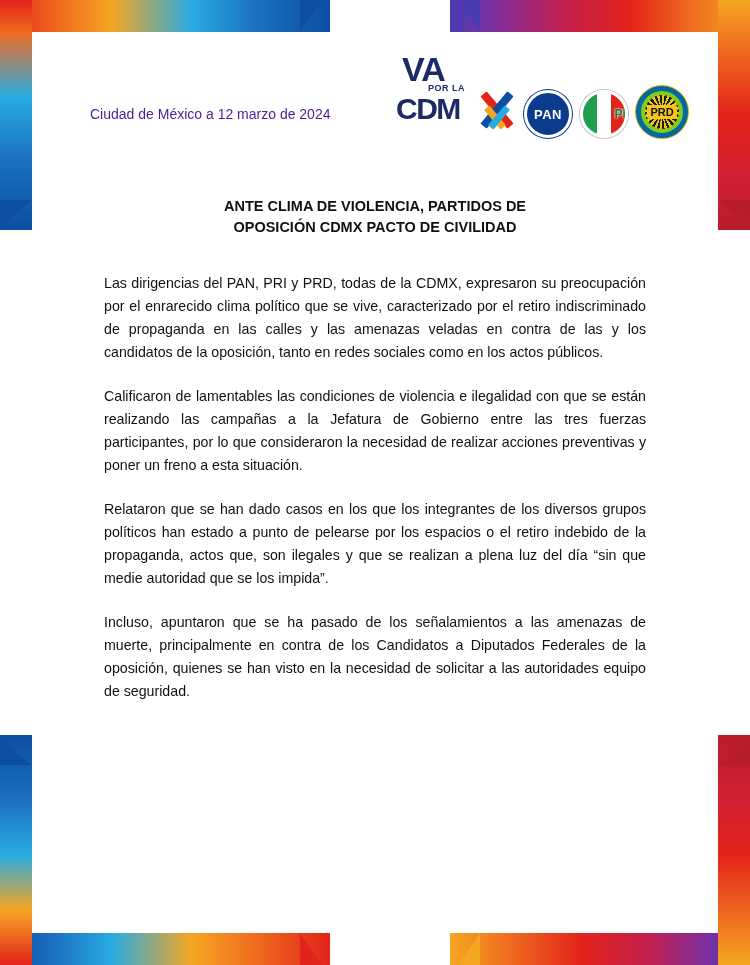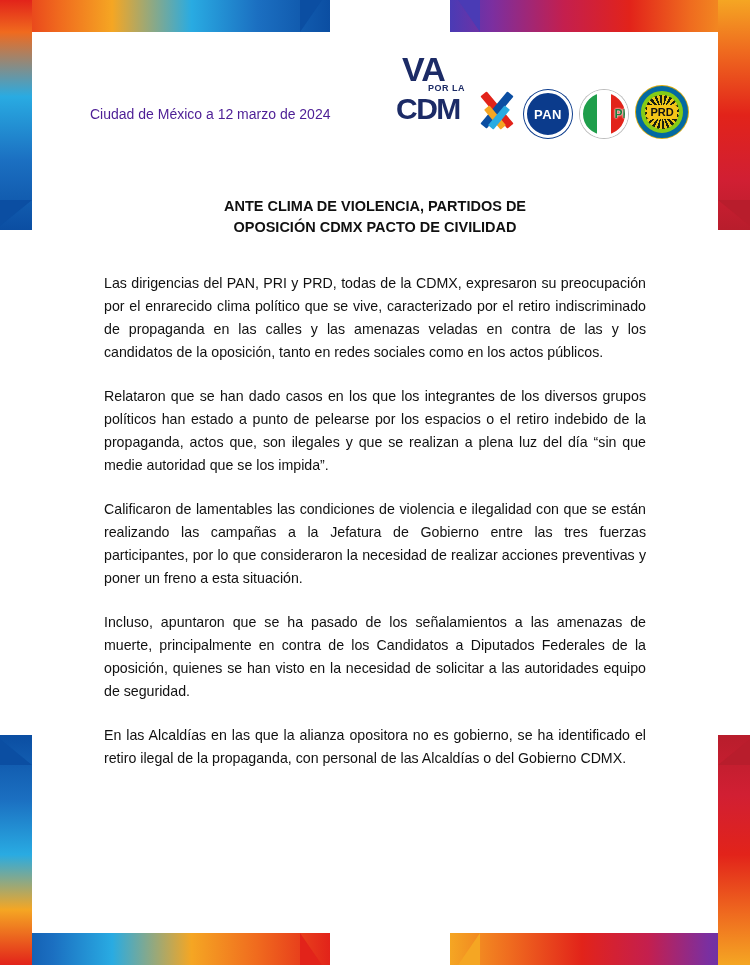--- a/index.html
+++ b/index.html
@@ -346,19 +346,18 @@
 
   <div class="date-line">Ciudad de México a 12 marzo de 2024</div>
 
   <div class="content">
     <h1 class="doc-title">
       <span>ANTE CLIMA DE VIOLENCIA, PARTIDOS DE</span><br>
       <span>OPOSICIÓN CDMX PACTO DE CIVILIDAD</span>
     </h1>
 
     <p class="para">Las dirigencias del PAN, PRI y PRD, todas de la CDMX, expresaron su preocupación por el enrarecido clima político que se vive, caracterizado por el retiro indiscriminado de propaganda en las calles y las amenazas veladas en contra de las y los candidatos de la oposición, tanto en redes sociales como en los actos públicos.</p>
+    <p class="para">Calificaron de lamentables las condiciones de violencia e ilegalidad con que se están realizando las campañas a la Jefatura de Gobierno entre las tres fuerzas participantes, por lo que consideraron la necesidad de realizar acciones preventivas y poner un freno a esta situación.</p>
     <p class="para">Relataron que se han dado casos en los que los integrantes de los diversos grupos políticos han estado a punto de pelearse por los espacios o el retiro indebido de la propaganda, actos que, son ilegales y que se realizan a plena luz del día “sin que medie autoridad que se los impida”.</p>
-    <p class="para">Calificaron de lamentables las condiciones de violencia e ilegalidad con que se están realizando las campañas a la Jefatura de Gobierno entre las tres fuerzas participantes, por lo que consideraron la necesidad de realizar acciones preventivas y poner un freno a esta situación.</p>
     <p class="para">Incluso, apuntaron que se ha pasado de los señalamientos a las amenazas de muerte, principalmente en contra de los Candidatos a Diputados Federales de la oposición, quienes se han visto en la necesidad de solicitar a las autoridades equipo de seguridad.</p>
-    <p class="para">En las Alcaldías en las que la alianza opositora no es gobierno, se ha identificado el retiro ilegal de la propaganda, con personal de las Alcaldías o del Gobierno CDMX.</p>
   </div>
 
 </div>
 
 </body></html>

